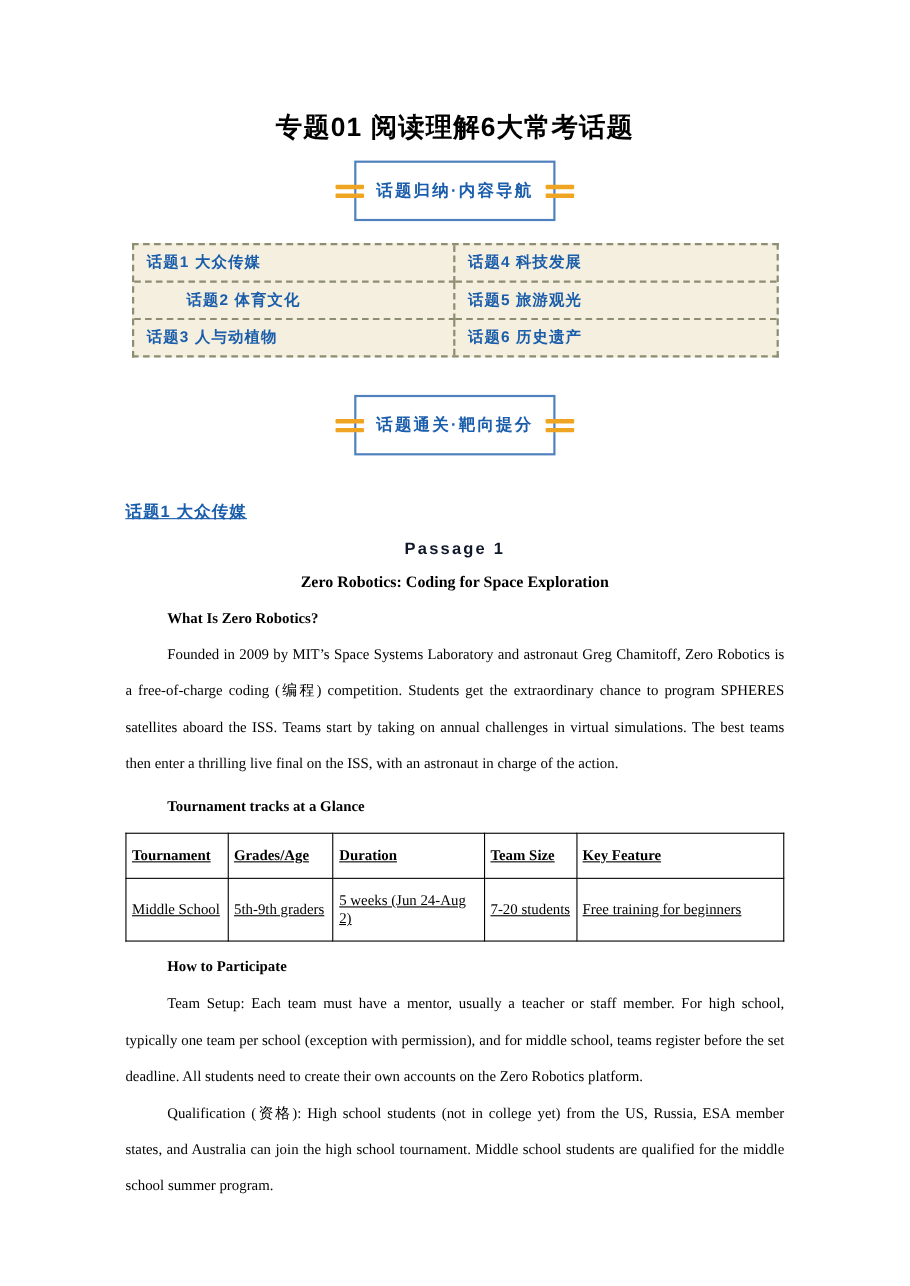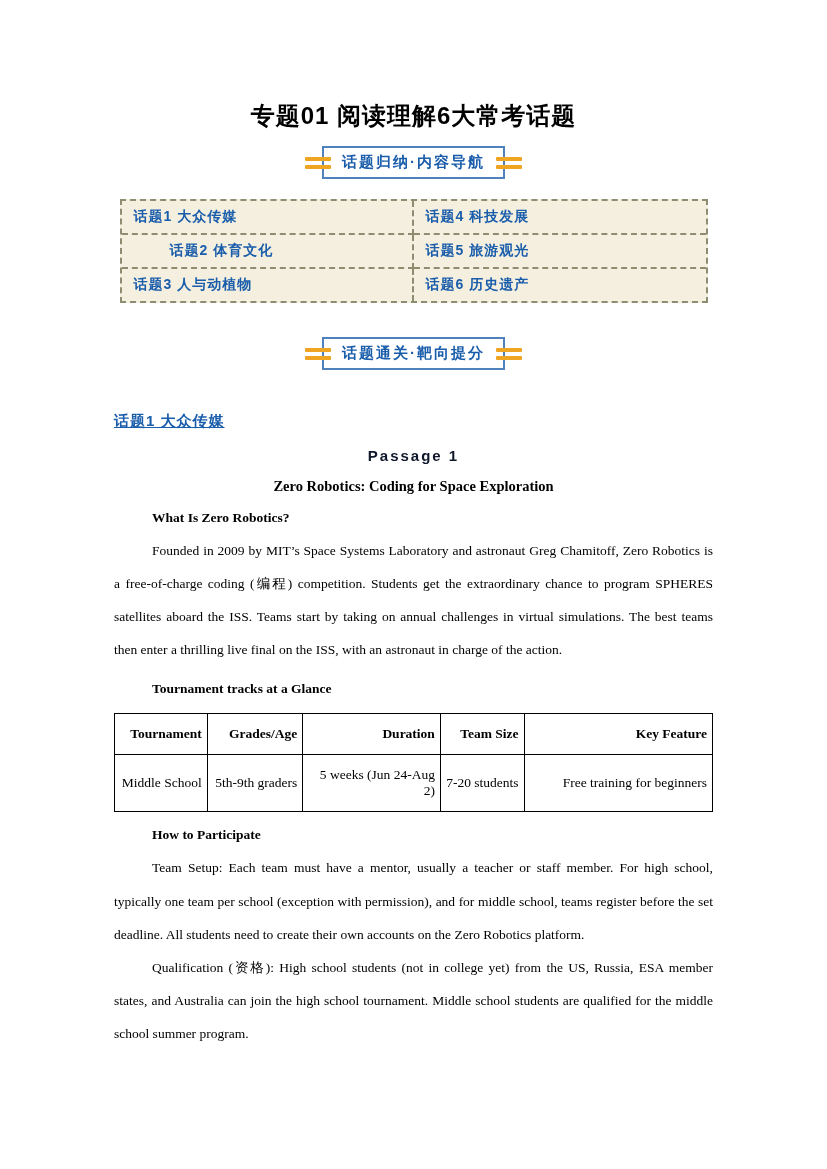--- a/index.html
+++ b/index.html
@@ -43,21 +43,21 @@
     height: 4px;
     background: #f0a522;
     border-radius: 1px;
   }
   .banner-deco::before { top: 2px; }
   .banner-deco::after  { bottom: 2px; }
   .deco-left  { margin-right: -9px; }
   .deco-right { margin-left:  -9px; }
   .banner-box {
     border: 2px solid #4f81bd;
-    padding: 5px 18px;
+    padding: 16px 18px;
     background: #fff;
     color: #1a5dab;
     font-family: "Liberation Sans", sans-serif;
     font-weight: bold;
     font-size: 15px;
     letter-spacing: 2px;
     position: relative;
     z-index: 1;
   }
   
@@ -119,22 +119,23 @@
     line-height: 2.45;
     text-align: justify;
     text-indent: 38px;
     margin: 0;
   }
   
   .data-table {
     width: 100%;
     border-collapse: collapse;
     margin: 8px 0 6px 0;
-    text-align: right;
+    text-align: left;
     font-size: 13.5px;
+    text-decoration: underline;
   }
   .data-table th, .data-table td {
     border: 1px solid #000;
     padding: 12px 5px;
   }
   .data-table th { font-weight: bold; }
   .data-table td { font-weight: normal; }
   .col-1 { width: 15.5%; }
   .col-2 { width: 16%; }
   .col-3 { width: 23%; }

